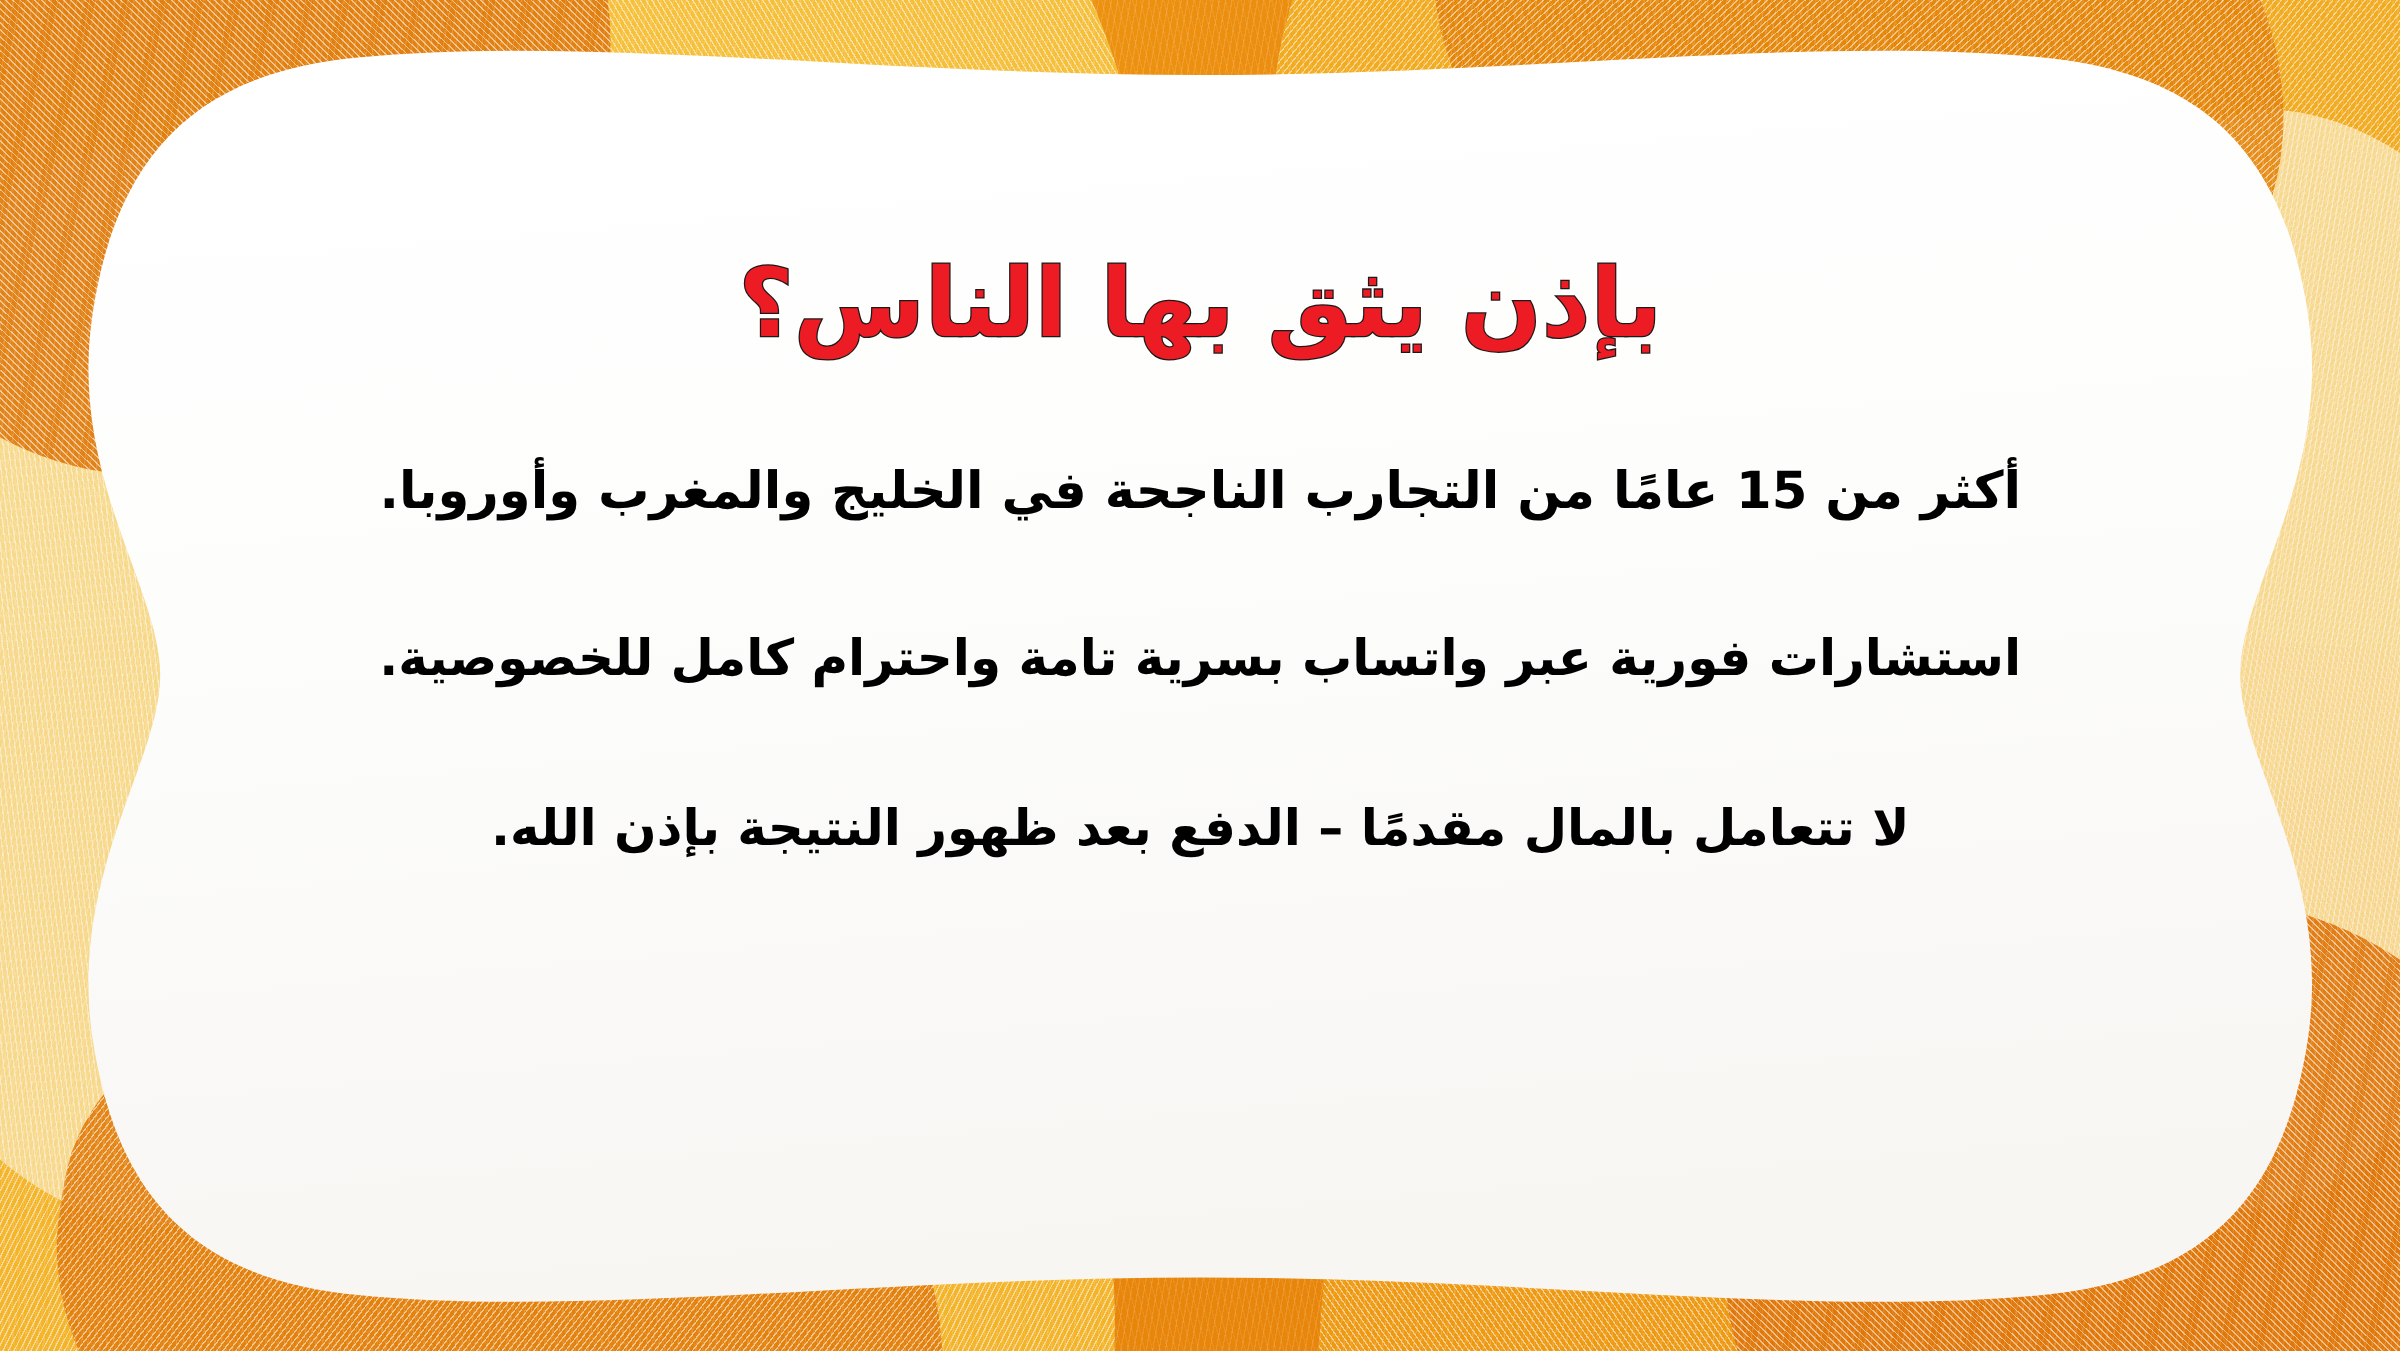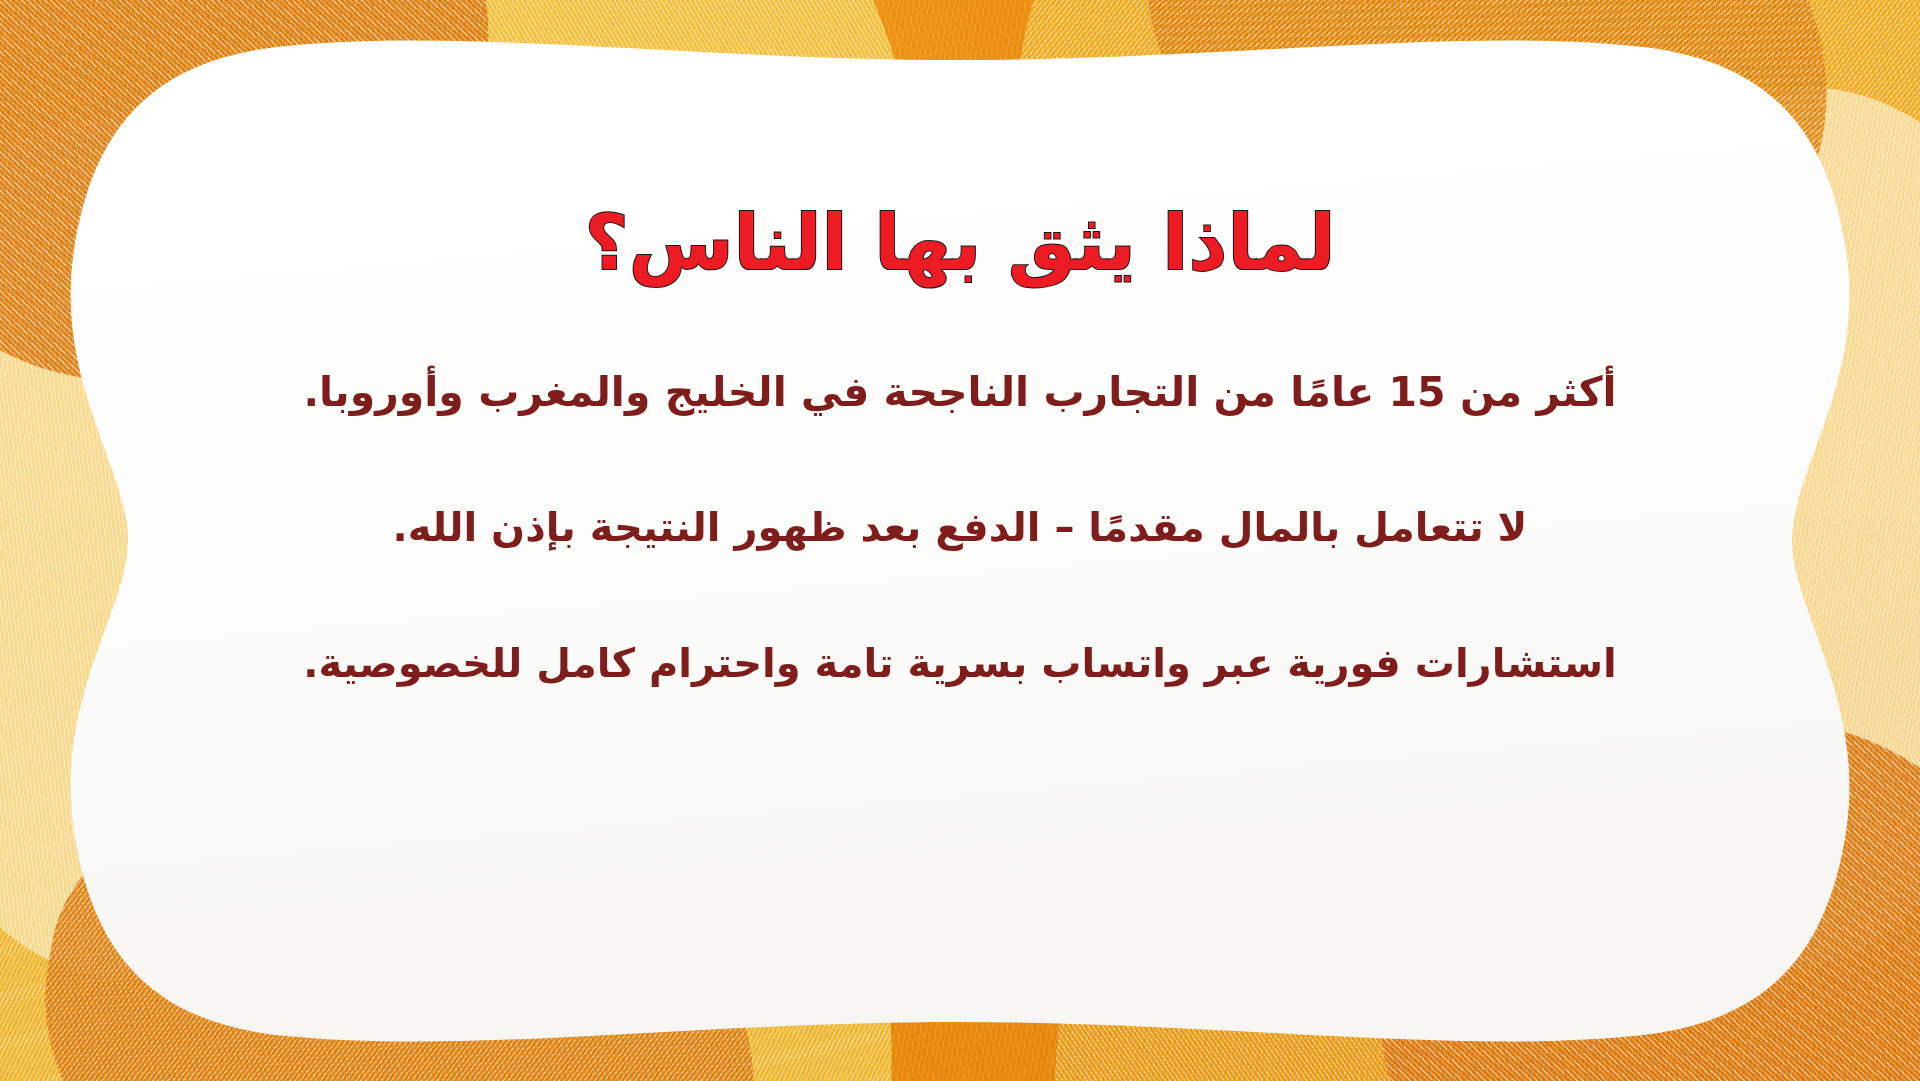--- a/index.html
+++ b/index.html
@@ -208,21 +208,21 @@
     top: 368px;
     left: 210px;
     width: 1500px;
     direction: rtl;
     text-align: center;
   }
 
   .bullet {
     direction: rtl;
     text-align: center;
-    color: #7f1d1d;
+    color: #000000;
     font-family: "DejaVu Sans", "Liberation Sans", sans-serif;
     font-weight: 700;
     font-size: 40px;
     line-height: 1.18;
     margin: 0 0 88px 0;
     white-space: nowrap;
   }
   .bullet:last-child { margin-bottom: 0; }
 
   .b1 { font-size: 41px; }
@@ -270,22 +270,22 @@
              C 1450,1054 1220,1022 960,1022
              C 700,1022 470,1054 286,1036
              C 160,1024 94,962 74,832
              C 54,700 128,610 128,540
              C 128,470 54,380 74,250
              C 94,120 160,58 286,46 Z" fill="url(#plateGrad)"></path>
   </svg>
 
   <div id="content">
 
-    <h1 id="title">لماذا يثق بها الناس؟</h1>
+    <h1 id="title">بإذن يثق بها الناس؟</h1>
 
     <div id="bullets">
       <p class="bullet b1">أكثر من 15 عامًا من التجارب الناجحة في الخليج والمغرب وأوروبا.</p>
+      <p class="bullet b4">استشارات فورية عبر واتساب بسرية تامة واحترام كامل للخصوصية.</p>
       <p class="bullet b3">لا تتعامل بالمال مقدمًا – الدفع بعد ظهور النتيجة بإذن الله.</p>
-      <p class="bullet b4">استشارات فورية عبر واتساب بسرية تامة واحترام كامل للخصوصية.</p>
     </div>
 
   </div>
 </div>
 
 </body></html>

